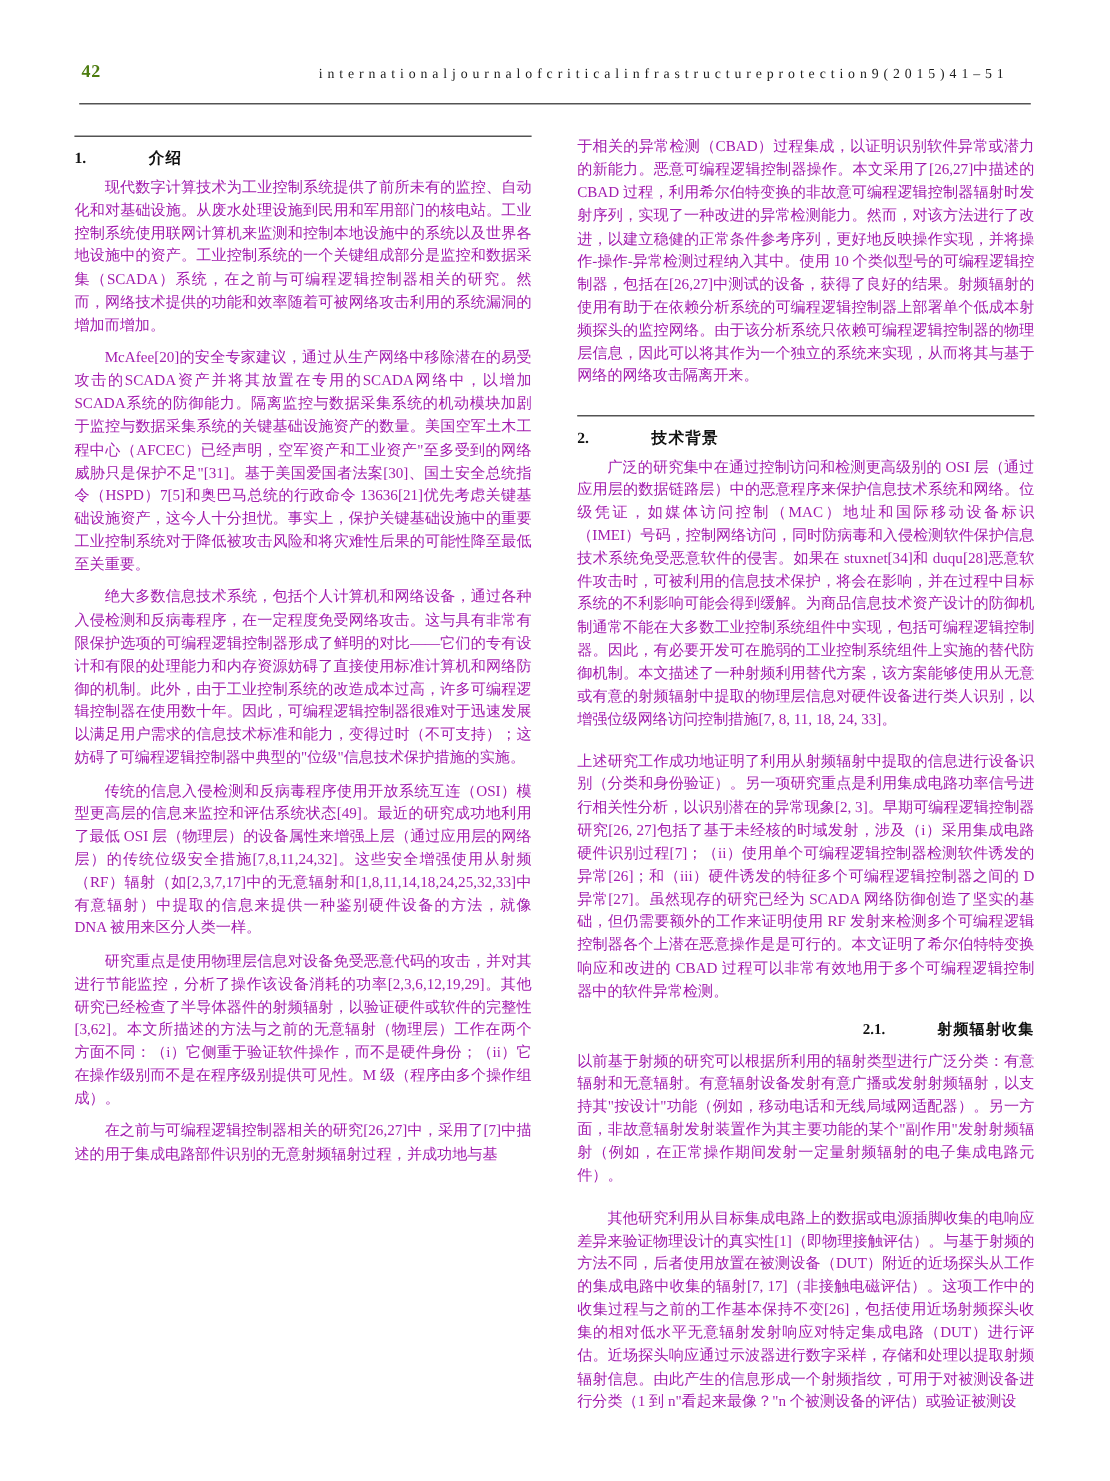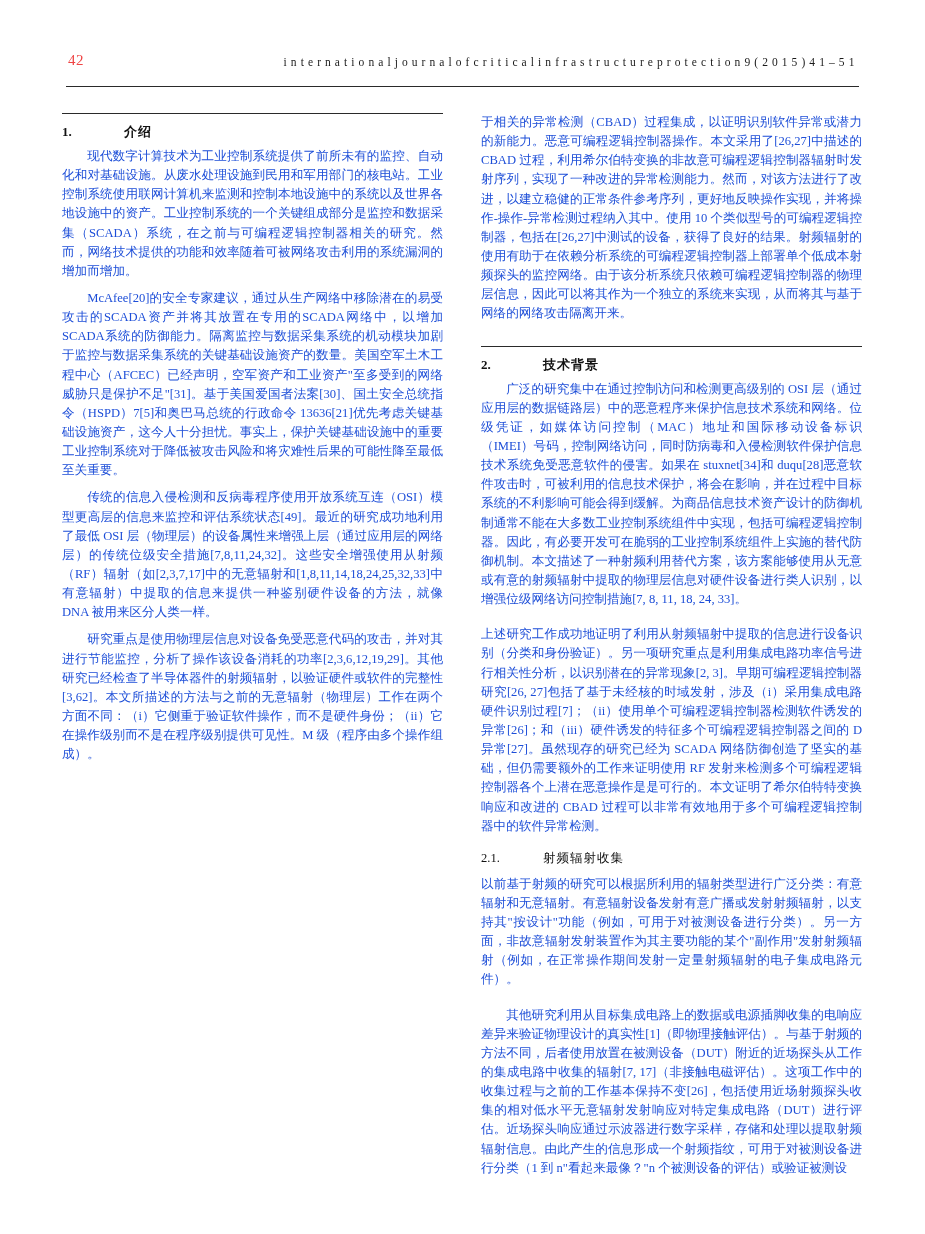--- a/index.html
+++ b/index.html
@@ -28,27 +28,27 @@
     position: relative;
     height: 38px;
     border-bottom: 1.6px solid #2a2a2a;
     margin: 0 4px 0 4px;
   }
   .page-number {
     position: absolute;
     left: 2px;
     top: 4px;
     font-size: 15px;
-    font-weight: normal;
+    font-weight: bold;
     letter-spacing: 0.5px;
-    color: #ef4444;
+    color: #4d7c0f;
   }
   .journal-ref {
     position: absolute;
-    right: 4px;
+    right: 22px;
     top: 8px;
     font-size: 11.5px;
     letter-spacing: 0.6px;
     color: #1a1a1a;
     white-space: nowrap;
   }
   
   .columns {
     display: flex;
     gap: 38px;
@@ -73,36 +73,37 @@
   .sec-num {
     width: 62px;
     flex: 0 0 62px;
   }
   .sec-title {
     letter-spacing: 1px;
   }
   .sub-head {
     display: flex;
     align-items: baseline;
-    font-weight: normal;
+    font-weight: bold;
     font-size: 12.5px;
     margin: 14px 0 8px 0;
     color: #111;
+    justify-content: flex-end;
   }
   .sub-num {
     width: 62px;
     flex: 0 0 62px;
   }
   p {
     margin: 0 0 8px 0;
     font-size: 12.6px;
     line-height: 1.52;
     text-align: justify;
     text-justify: inter-ideograph;
-    color: #1d4ed8;
+    color: #a21caf;
   }
   p.indent {
     text-indent: 2em;
   }
   .spacer-8 { height: 8px; }
   .spacer-14 { height: 14px; }
 </style>
 </head>
 <body>
 
@@ -116,38 +117,40 @@
   <div class="columns">
 
     <div class="col">
       <div class="sec-rule"></div>
       <div class="sec-head">
         <span class="sec-num">1.</span>
         <span class="sec-title">介绍</span>
       </div>
       <p class="indent">现代数字计算技术为工业控制系统提供了前所未有的监控、自动化和对基础设施。从废水处理设施到民用和军用部门的核电站。工业控制系统使用联网计算机来监测和控制本地设施中的系统以及世界各地设施中的资产。工业控制系统的一个关键组成部分是监控和数据采集（SCADA）系统，在之前与可编程逻辑控制器相关的研究。然而，网络技术提供的功能和效率随着可被网络攻击利用的系统漏洞的增加而增加。</p>
       <p class="indent">McAfee[20]的安全专家建议，通过从生产网络中移除潜在的易受攻击的SCADA资产并将其放置在专用的SCADA网络中，以增加SCADA系统的防御能力。隔离监控与数据采集系统的机动模块加剧于监控与数据采集系统的关键基础设施资产的数量。美国空军土木工程中心（AFCEC）已经声明，空军资产和工业资产"至多受到的网络威胁只是保护不足"[31]。基于美国爱国者法案[30]、国土安全总统指令（HSPD）7[5]和奥巴马总统的行政命令 13636[21]优先考虑关键基础设施资产，这今人十分担忧。事实上，保护关键基础设施中的重要工业控制系统对于降低被攻击风险和将灾难性后果的可能性降至最低至关重要。</p>
+      <p class="indent">绝大多数信息技术系统，包括个人计算机和网络设备，通过各种入侵检测和反病毒程序，在一定程度免受网络攻击。这与具有非常有限保护选项的可编程逻辑控制器形成了鲜明的对比——它们的专有设计和有限的处理能力和内存资源妨碍了直接使用标准计算机和网络防御的机制。此外，由于工业控制系统的改造成本过高，许多可编程逻辑控制器在使用数十年。因此，可编程逻辑控制器很难对于迅速发展以满足用户需求的信息技术标准和能力，变得过时（不可支持）；这妨碍了可编程逻辑控制器中典型的"位级"信息技术保护措施的实施。</p>
       <p class="indent">传统的信息入侵检测和反病毒程序使用开放系统互连（OSI）模型更高层的信息来监控和评估系统状态[49]。最近的研究成功地利用了最低 OSI 层（物理层）的设备属性来增强上层（通过应用层的网络层）的传统位级安全措施[7,8,11,24,32]。这些安全增强使用从射频（RF）辐射（如[2,3,7,17]中的无意辐射和[1,8,11,14,18,24,25,32,33]中有意辐射）中提取的信息来提供一种鉴别硬件设备的方法，就像 DNA 被用来区分人类一样。</p>
       <p class="indent">研究重点是使用物理层信息对设备免受恶意代码的攻击，并对其进行节能监控，分析了操作该设备消耗的功率[2,3,6,12,19,29]。其他研究已经检查了半导体器件的射频辐射，以验证硬件或软件的完整性[3,62]。本文所描述的方法与之前的无意辐射（物理层）工作在两个方面不同：（i）它侧重于验证软件操作，而不是硬件身份；（ii）它在操作级别而不是在程序级别提供可见性。M 级（程序由多个操作组成）。</p>
+      <p class="indent">在之前与可编程逻辑控制器相关的研究[26,27]中，采用了[7]中描述的用于集成电路部件识别的无意射频辐射过程，并成功地与基</p>
     </div>
 
     <div class="col">
       <p>于相关的异常检测（CBAD）过程集成，以证明识别软件异常或潜力的新能力。恶意可编程逻辑控制器操作。本文采用了[26,27]中描述的 CBAD 过程，利用希尔伯特变换的非故意可编程逻辑控制器辐射时发射序列，实现了一种改进的异常检测能力。然而，对该方法进行了改进，以建立稳健的正常条件参考序列，更好地反映操作实现，并将操作-操作-异常检测过程纳入其中。使用 10 个类似型号的可编程逻辑控制器，包括在[26,27]中测试的设备，获得了良好的结果。射频辐射的使用有助于在依赖分析系统的可编程逻辑控制器上部署单个低成本射频探头的监控网络。由于该分析系统只依赖可编程逻辑控制器的物理层信息，因此可以将其作为一个独立的系统来实现，从而将其与基于网络的网络攻击隔离开来。</p>
       <div class="spacer-14"></div>
       <div class="sec-rule"></div>
       <div class="sec-head">
         <span class="sec-num">2.</span>
         <span class="sec-title">技术背景</span>
       </div>
       <p class="indent">广泛的研究集中在通过控制访问和检测更高级别的 OSI 层（通过应用层的数据链路层）中的恶意程序来保护信息技术系统和网络。位级凭证，如媒体访问控制（MAC）地址和国际移动设备标识（IMEI）号码，控制网络访问，同时防病毒和入侵检测软件保护信息技术系统免受恶意软件的侵害。如果在 stuxnet[34]和 duqu[28]恶意软件攻击时，可被利用的信息技术保护，将会在影响，并在过程中目标系统的不利影响可能会得到缓解。为商品信息技术资产设计的防御机制通常不能在大多数工业控制系统组件中实现，包括可编程逻辑控制器。因此，有必要开发可在脆弱的工业控制系统组件上实施的替代防御机制。本文描述了一种射频利用替代方案，该方案能够使用从无意或有意的射频辐射中提取的物理层信息对硬件设备进行类人识别，以增强位级网络访问控制措施[7, 8, 11, 18, 24, 33]。</p>
       <div class="spacer-8"></div>
       <p>上述研究工作成功地证明了利用从射频辐射中提取的信息进行设备识别（分类和身份验证）。另一项研究重点是利用集成电路功率信号进行相关性分析，以识别潜在的异常现象[2, 3]。早期可编程逻辑控制器研究[26, 27]包括了基于未经核的时域发射，涉及（i）采用集成电路硬件识别过程[7]；（ii）使用单个可编程逻辑控制器检测软件诱发的异常[26]；和（iii）硬件诱发的特征多个可编程逻辑控制器之间的 D 异常[27]。虽然现存的研究已经为 SCADA 网络防御创造了坚实的基础，但仍需要额外的工作来证明使用 RF 发射来检测多个可编程逻辑控制器各个上潜在恶意操作是是可行的。本文证明了希尔伯特特变换响应和改进的 CBAD 过程可以非常有效地用于多个可编程逻辑控制器中的软件异常检测。</p>
       <div class="sub-head">
         <span class="sub-num">2.1.</span>
         <span class="sec-title">射频辐射收集</span>
       </div>
-      <p>以前基于射频的研究可以根据所利用的辐射类型进行广泛分类：有意辐射和无意辐射。有意辐射设备发射有意广播或发射射频辐射，以支持其"按设计"功能（例如，可用于对被测设备进行分类）。另一方面，非故意辐射发射装置作为其主要功能的某个"副作用"发射射频辐射（例如，在正常操作期间发射一定量射频辐射的电子集成电路元件）。</p>
+      <p>以前基于射频的研究可以根据所利用的辐射类型进行广泛分类：有意辐射和无意辐射。有意辐射设备发射有意广播或发射射频辐射，以支持其"按设计"功能（例如，移动电话和无线局域网适配器）。另一方面，非故意辐射发射装置作为其主要功能的某个"副作用"发射射频辐射（例如，在正常操作期间发射一定量射频辐射的电子集成电路元件）。</p>
       <div class="spacer-8"></div>
       <p class="indent">其他研究利用从目标集成电路上的数据或电源插脚收集的电响应差异来验证物理设计的真实性[1]（即物理接触评估）。与基于射频的方法不同，后者使用放置在被测设备（DUT）附近的近场探头从工作的集成电路中收集的辐射[7, 17]（非接触电磁评估）。这项工作中的收集过程与之前的工作基本保持不变[26]，包括使用近场射频探头收集的相对低水平无意辐射发射响应对特定集成电路（DUT）进行评估。近场探头响应通过示波器进行数字采样，存储和处理以提取射频辐射信息。由此产生的信息形成一个射频指纹，可用于对被测设备进行分类（1 到 n"看起来最像？"n 个被测设备的评估）或验证被测设</p>
     </div>
 
   </div>
 </div>
 
 </body></html>

